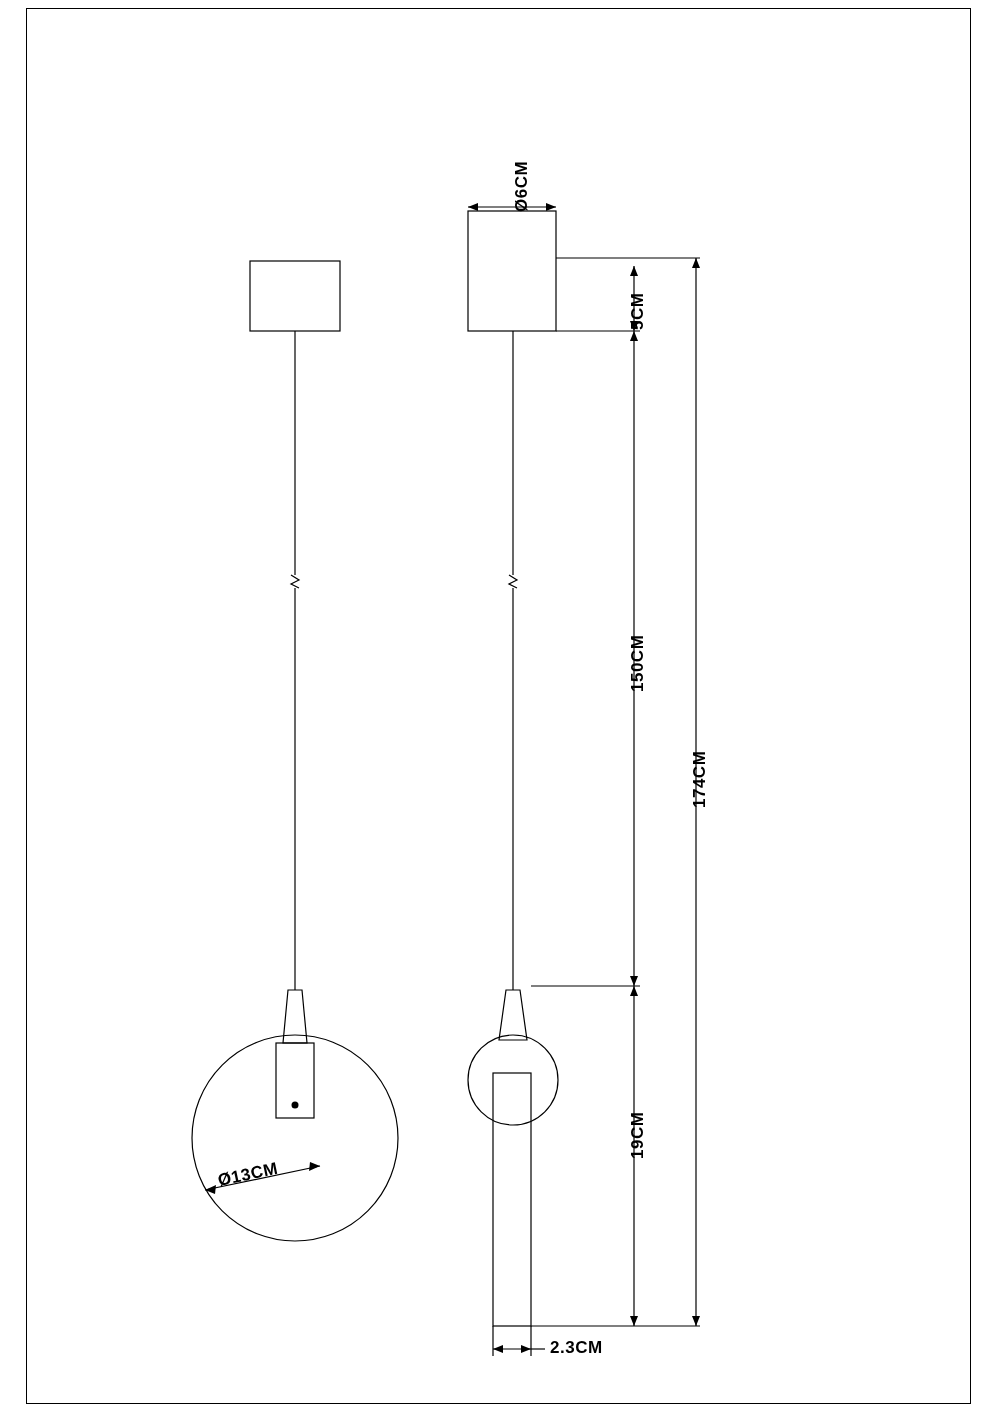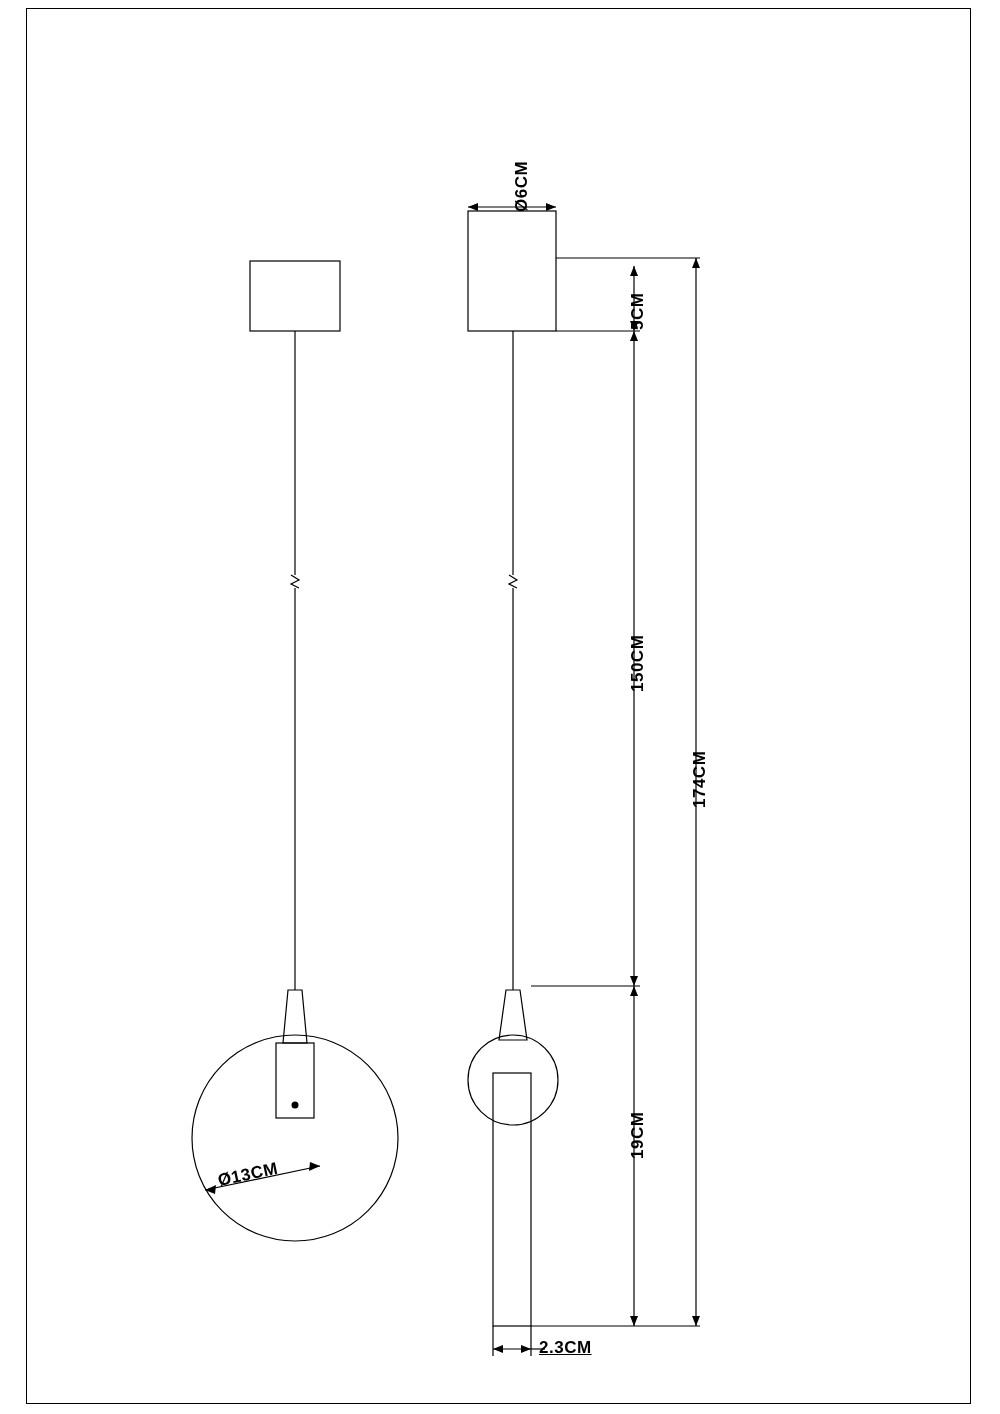--- a/index.html
+++ b/index.html
@@ -129,17 +129,17 @@
   <div class="dim-label vert" style="left:512px; top:212px;">Ø6CM</div>
 
   <div class="dim-label vert" style="left:628px; top:330px;">5CM</div>
 
   <div class="dim-label vert" style="left:628px; top:692px;">150CM</div>
 
   <div class="dim-label vert" style="left:690px; top:808px;">174CM</div>
 
   <div class="dim-label vert" style="left:628px; top:1159px;">19CM</div>
 
-  <div class="dim-label" style="left:539px; top:1338px;text-decoration:underline;">2.3CM</div>
+  <div class="dim-label" style="left:550px; top:1338px;">2.3CM</div>
 
   <div class="dim-label rot-neg" style="left:220px; top:1190px; transform: rotate(-12deg) translateY(-19px);">Ø13CM</div>
 
 </div>
 
 </body></html>

